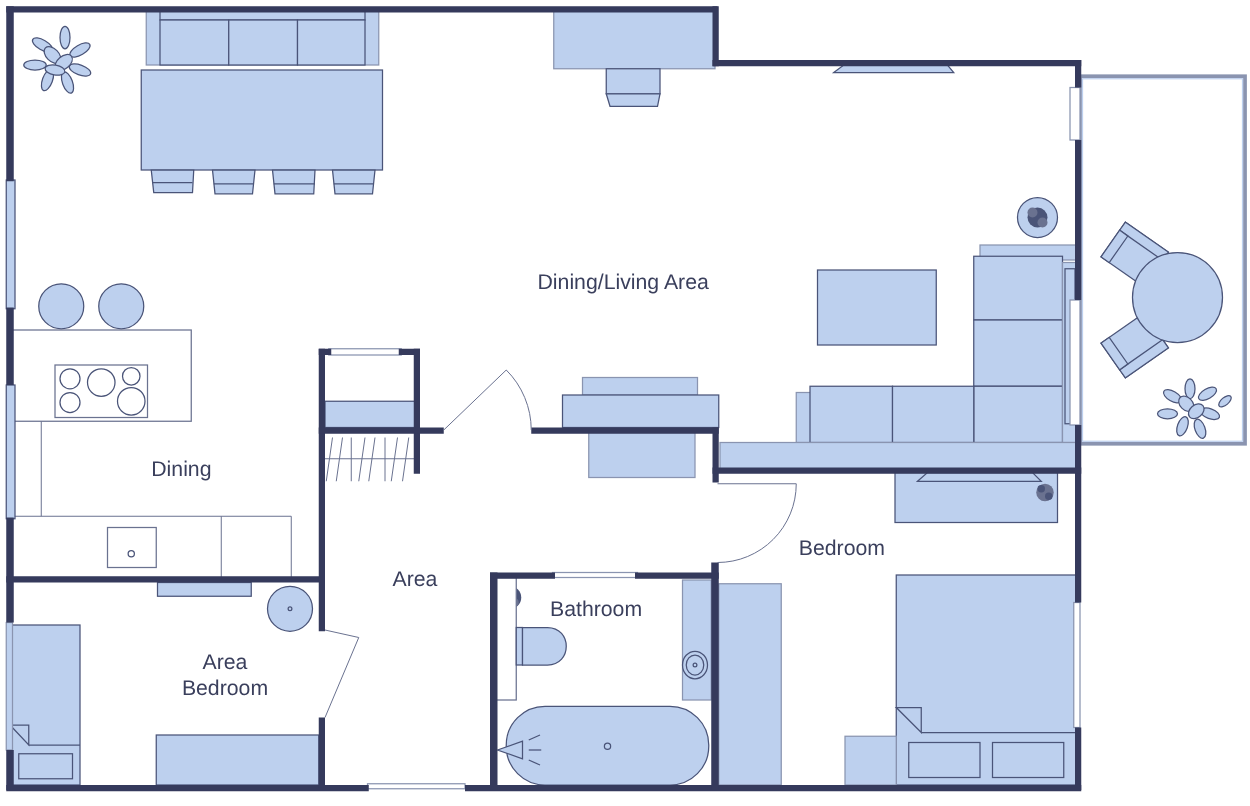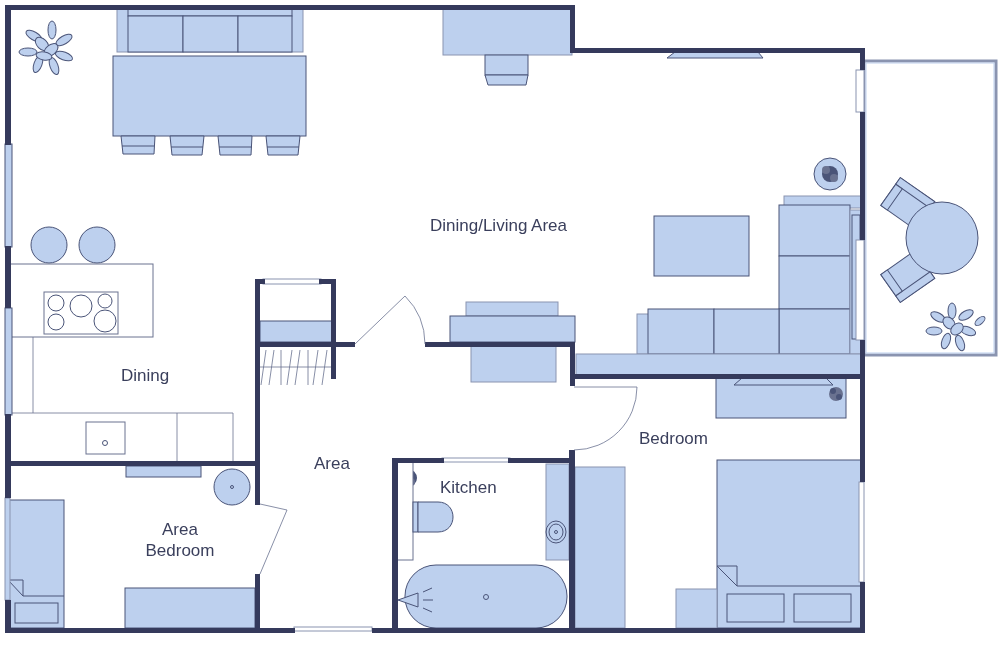--- a/index.html
+++ b/index.html
@@ -260,18 +260,18 @@
     <path class="thin" d="M355 344 L405 296"></path>
     <path class="thin" d="M405 296 A68 68 0 0 1 425 344"></path>
     <path class="thin" d="M574 387 L637 387 A63 63 0 0 1 574 450"></path>
     <path class="thin" d="M260 504 L287 510 L260 574"></path>
   </g>
 </svg>
 
 <div class="lbl" style="left:430px; top:215px;">Dining/Living Area</div>
 <div class="lbl" style="left:121px; top:365px;">Dining</div>
 <div class="lbl" style="left:314px; top:453px;">Area</div>
-<div class="lbl" style="left:440px; top:477px;">Kitchen</div>
+<div class="lbl" style="left:440px; top:477px;">Bathroom</div>
 <div class="lbl" style="left:639px; top:428px;">Bedroom</div>
 <div class="lbl" style="left:140px; top:519px; width:80px;">
   <div>Area</div>
   <div>Bedroom</div>
 </div>
 
 </body></html>

